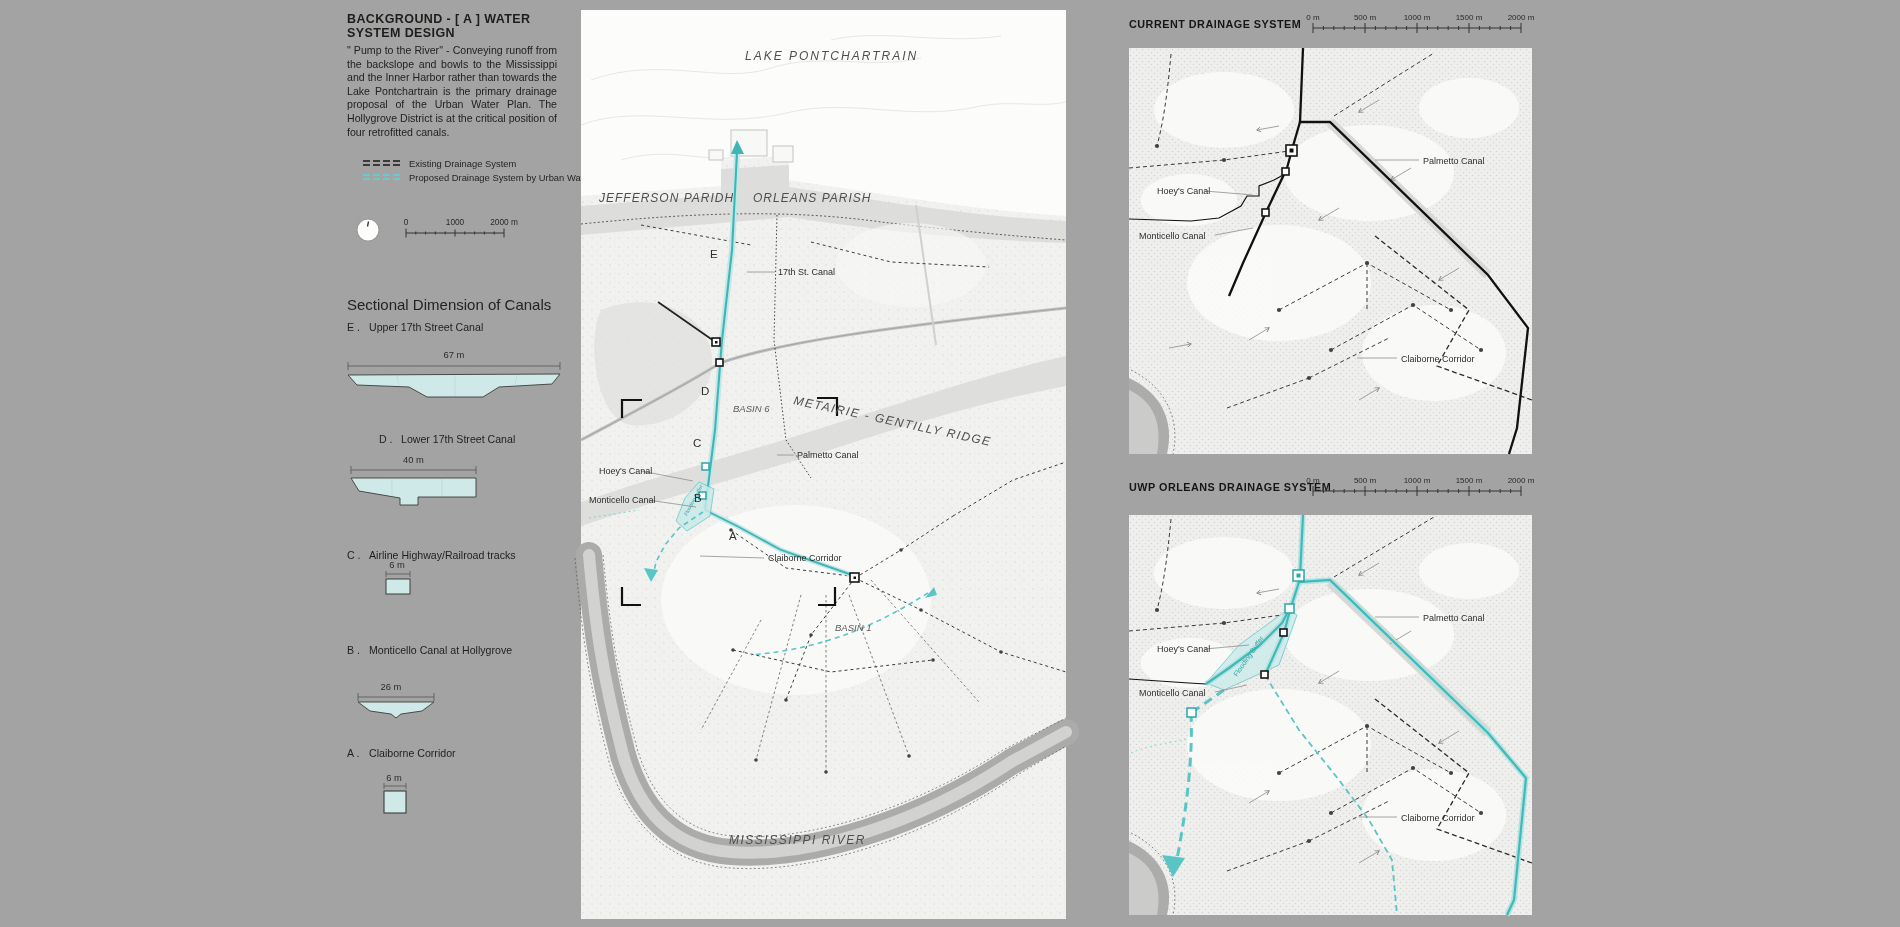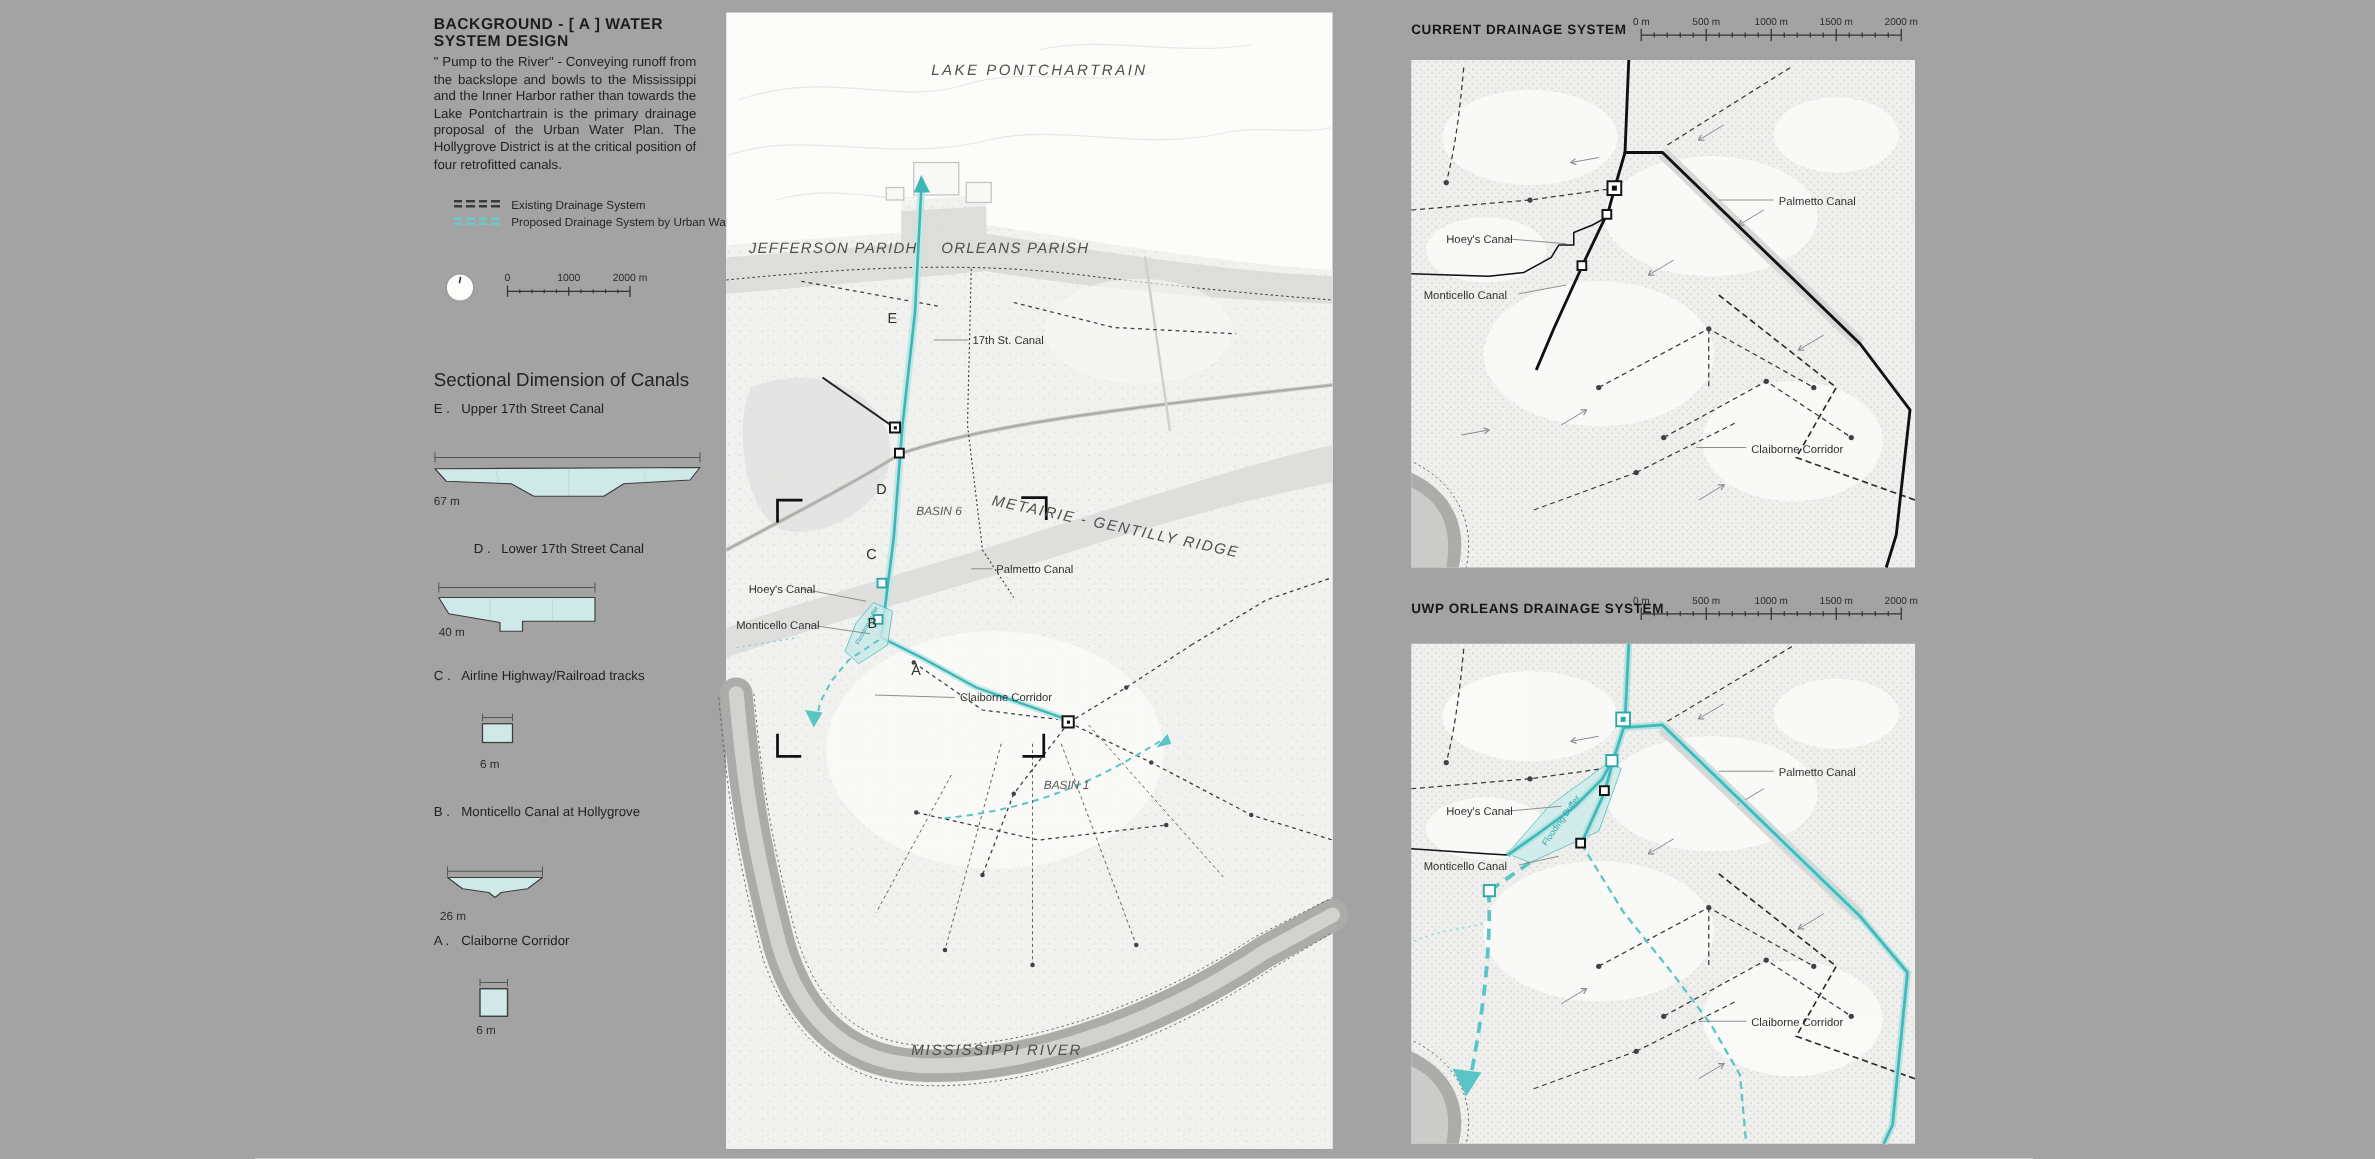--- a/index.html
+++ b/index.html
@@ -10,21 +10,21 @@
   .para{font-size:10.6px;line-height:13.6px;text-align:justify;color:#222220;}
   .legend-row{display:flex;align-items:center;gap:8px;height:12px;}
   .swatch{width:38px;}
   .swatch .ln{height:2px;margin:1.5px 0;}
   .ln-exist{background:repeating-linear-gradient(90deg,#3a3a3a 0 7px,transparent 7px 10px);}
   .ln-prop{background:repeating-linear-gradient(90deg,#66cbcb 0 7px,transparent 7px 10px);}
   .legend-label{font-size:9.4px;color:#252523;}
   .sections-title{font-size:15px;color:#232321;}
   .sec-head{font-size:10.6px;color:#1f1f1d;}
   .sec-head .k{display:inline-block;width:22px;}
-  .dim{font-size:9.4px;color:#2c2c2a;text-align:left;margin-top:46px;}
+  .dim{font-size:9.4px;color:#2c2c2a;text-align:center;}
   .map-title{font-size:10.8px;font-weight:bold;letter-spacing:.5px;color:#161614;}
   svg{display:block;overflow:visible;}
   svg text{font-family:"Liberation Sans",sans-serif;}
   .mlabel{font-size:9px;fill:#2e2e2c;}
   .mlet{font-size:11.5px;fill:#2e2e2c;}
   .mital{font-size:12px;font-style:italic;fill:#4f4f4d;}
   .mbasin{font-size:9.5px;font-style:italic;fill:#5a5a58;}
   .leader{stroke:#8f8f8d;stroke-width:.8;}
   .nodesq{fill:#ffffff;stroke:#141414;stroke-width:1.6;}
   .nodesqT{fill:#ffffff;stroke:#2ba7a7;stroke-width:1.5;}
@@ -131,21 +131,21 @@
         <line x1="4" y1="2" x2="4" y2="10"></line>
         <line x1="129" y1="2" x2="129" y2="10"></line>
       </g>
     <path d="M4,14 L129,14 L129,33 L71,33 L71,41 L53,41 L53,34 L12,27 Z" fill="#cfe9e8" stroke="#3c3c3a" stroke-width=".9" stroke-linejoin="round"></path>
     <g stroke="#a9d9d7" stroke-width=".6">
         <line x1="45" y1="15" x2="45" y2="31"></line>
         <line x1="95" y1="15" x2="95" y2="32"></line>
       </g>
   </svg>
 
-  <div class="abs sec-head" style="left:347px;top:535px;">
+  <div class="abs sec-head" style="left:347px;top:549px;">
     <span class="k">C .</span><span>Airline Highway/Railroad tracks</span>
   </div>
   <div class="abs dim" style="left:384px;top:559px;width:26px;">6 m</div>
   <svg class="abs" style="left:383px;top:570px;" width="30" height="30">
     <g stroke="#555" stroke-width=".8">
         <line x1="3" y1="4" x2="27" y2="4"></line>
         <line x1="3" y1="1" x2="3" y2="7"></line>
         <line x1="27" y1="1" x2="27" y2="7"></line>
       </g>
     <rect x="3" y="9" width="24" height="15" fill="#cfe9e8" stroke="#3c3c3a" stroke-width="1"></rect>

